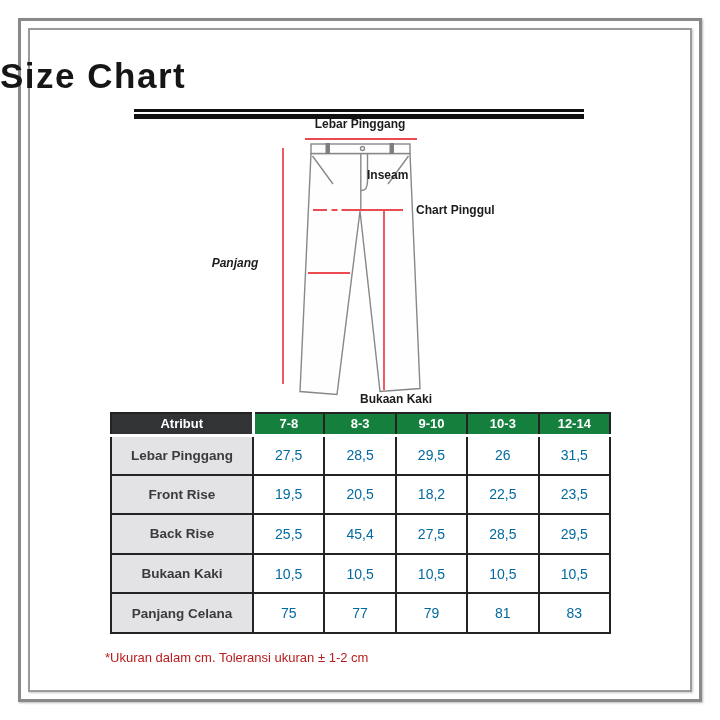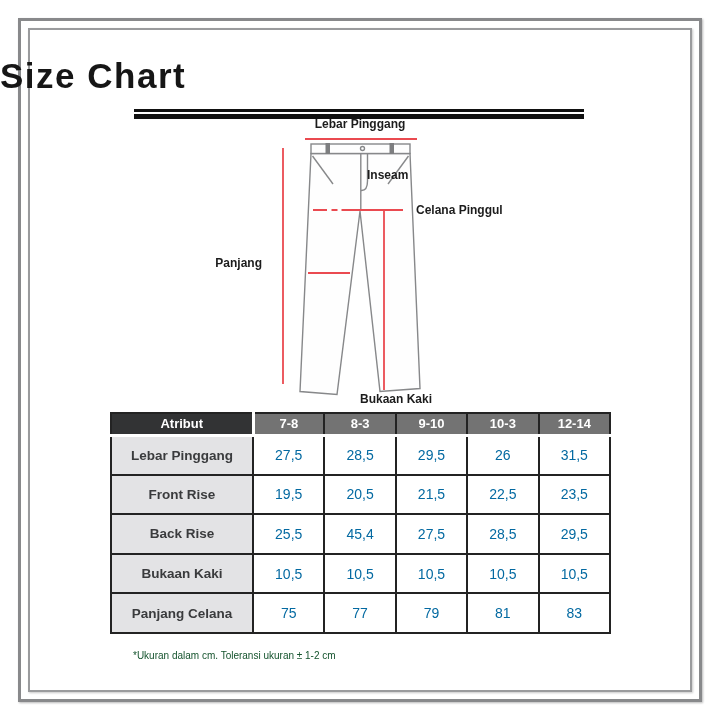--- a/index.html
+++ b/index.html
@@ -38,59 +38,59 @@
 
   
   .diag-label {
     position:absolute;
     font-size:12px; font-weight:bold; color:#1c1c1c;
     white-space:nowrap;
   }
   #lbl-waist   { left:260px; top:117px; width:200px; text-align:center; }
   #lbl-inseam  { left:367px; top:168px; }
   #lbl-hip     { left:416px; top:203px; }
-  #lbl-length  { left:192px; top:256px; width:70px; text-align:right; }
+  #lbl-length  { left:200px; top:256px; width:70px; text-align:center;font-style:italic; }
   #lbl-opening { left:336px; top:392px; width:120px; text-align:center; }
 
   .pants-svg { position:absolute; left:200px; top:110px; width:320px; height:300px; }
 
   
   .size-table {
     position:absolute; left:110px; top:412px; width:501px;
     border-collapse:collapse; table-layout:fixed;
     border:2px solid #4d7c0f;
   }
   .size-table th, .size-table td {
     border:2px solid #232323;
     text-align:center; vertical-align:middle;
     overflow:hidden;
   }
   .size-table thead th {
     height:22px;
-    background:#737373; color:#ffffff;
+    background:#15803d; color:#ffffff;
     font-size:13px; font-weight:bold;
     border-bottom:3px solid #ffffff;
   }
   .size-table thead th + th + th { border-left-color:#3e3f41; }
   .size-table thead th.attr-head {
     background:#323334;
     border-right:3px solid #ffffff;
   }
   .size-table tbody td { height:39.6px; background:#ffffff; }
   .size-table tbody td.attr-cell {
     background:#e3e3e5; color:#3a3b3d;
     font-size:13.5px; font-weight:bold;
   }
   .size-table tbody td.val-cell {
     color:#0369a1; font-size:14px;
   }
 
   .footnote {
     position:absolute; left:105px; top:650px;
-    font-size:10px; color:#14532d;margin-left:28px;
+    font-size:13px; color:#b91c1c;
   }
 </style>
 </head>
 <body>
 
 <div class="frame-outer"></div>
 <div class="frame-inner"></div>
 
 <div class="title">Size Chart</div>
 <div class="title-rule">
@@ -119,21 +119,21 @@
     <path d="M305,139 L417,139"></path>
     <path d="M313,210 L327,210 M331.5,210 L337.5,210 M341.5,210 L403,210"></path>
     <path d="M384,211 L384,390"></path>
     <path d="M283,148 L283,384"></path>
     <path d="M308,273 L350,273"></path>
   </g>
 </svg>
 
 <div class="diag-label" id="lbl-waist">Lebar Pinggang</div>
 <div class="diag-label" id="lbl-inseam">Inseam</div>
-<div class="diag-label" id="lbl-hip">Celana Pinggul</div>
+<div class="diag-label" id="lbl-hip">Chart Pinggul</div>
 <div class="diag-label" id="lbl-length">Panjang</div>
 <div class="diag-label" id="lbl-opening">Bukaan Kaki</div>
 
 <table class="size-table">
   <colgroup>
     <col style="width:142px">
     <col>
       <col>
       <col>
       <col>
@@ -155,21 +155,21 @@
         <td class="val-cell">27,5</td>
         <td class="val-cell">28,5</td>
         <td class="val-cell">29,5</td>
         <td class="val-cell">26</td>
         <td class="val-cell">31,5</td>
       </tr>
       <tr>
         <td class="attr-cell">Front Rise</td>
         <td class="val-cell">19,5</td>
         <td class="val-cell">20,5</td>
-        <td class="val-cell">21,5</td>
+        <td class="val-cell">18,2</td>
         <td class="val-cell">22,5</td>
         <td class="val-cell">23,5</td>
       </tr>
       <tr>
         <td class="attr-cell">Back Rise</td>
         <td class="val-cell">25,5</td>
         <td class="val-cell">45,4</td>
         <td class="val-cell">27,5</td>
         <td class="val-cell">28,5</td>
         <td class="val-cell">29,5</td>

